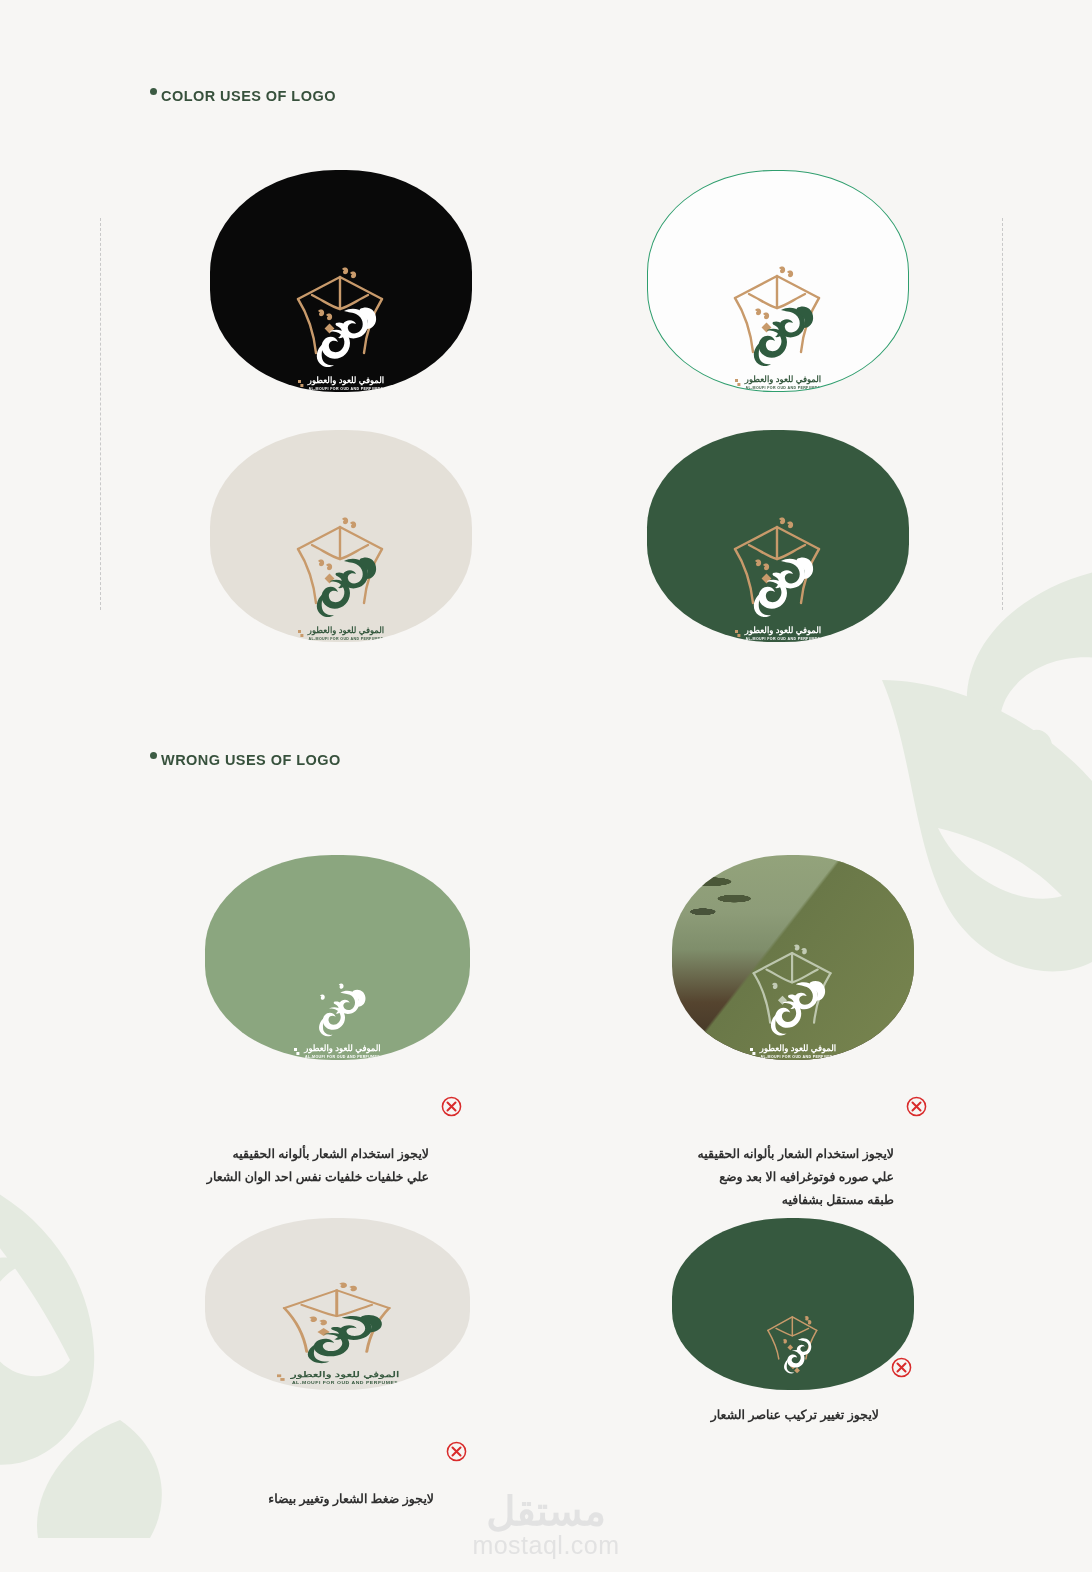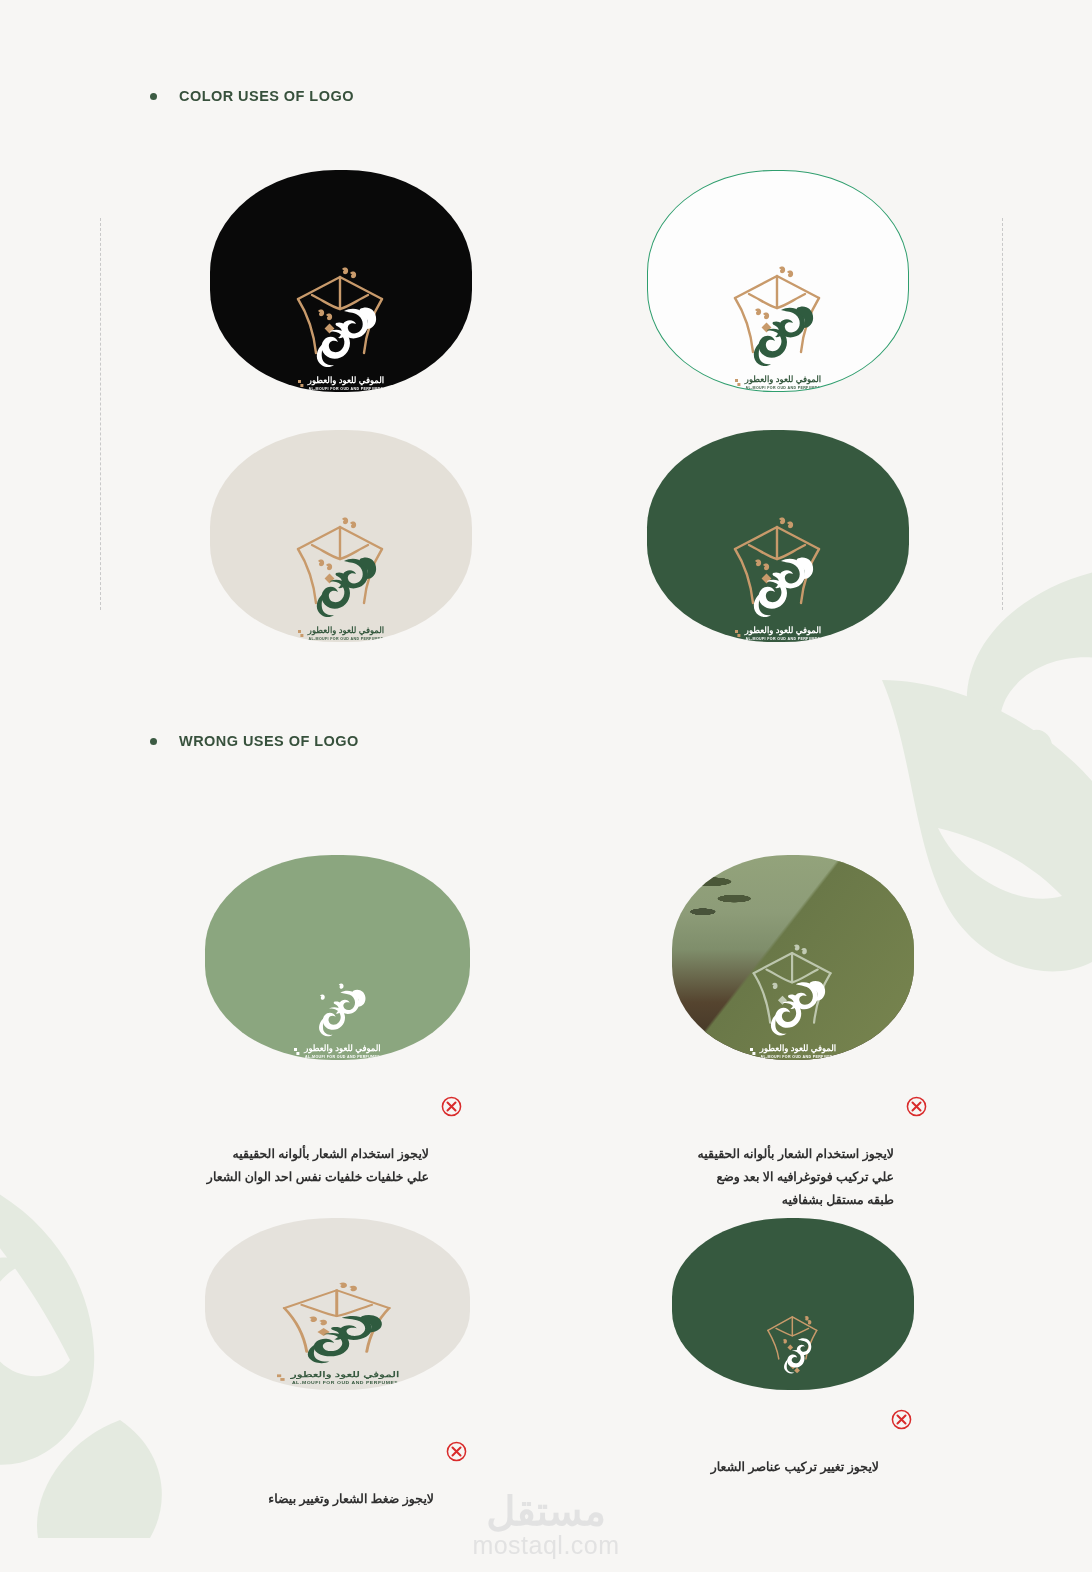--- a/index.html
+++ b/index.html
@@ -26,27 +26,27 @@
     width: 0;
     border-left: 1.5px dashed #c9c9c9;
     z-index: 1;
   }
   .guide-left  { left: 100px;  top: 218px; height: 392px; }
   .guide-right { left: 1002px; top: 218px; height: 392px; }
 
   
   .section-head {
     display: flex;
-    align-items: center;
-    gap: 22px;
+    align-items: flex-start;
+    gap: 4px;
     position: absolute;
     z-index: 3;
   }
   .head-1 { left: 150px; top: 88px; }
-  .head-2 { left: 150px; top: 733px; }
+  .head-2 { left: 150px; top: 752px; }
 
   .bullet {
     width: 7px; height: 7px;
     border-radius: 50%;
     background: #3c5b43;
     flex: 0 0 auto;
   }
   .section-title {
     font-size: 14.5px;
     font-weight: 700;
@@ -138,21 +138,21 @@
     text-align: right;
     direction: rtl;
     font-weight: 700;
     margin-top: 48px;
   }
   .x-icon { flex: 0 0 auto; margin-top: 1px; }
 
   .cap-1 { right: 630px; top: 1095px; }
   .cap-2 { right: 165px; top: 1095px; }
   .cap-3 { right: 625px; top: 1440px; }
-  .cap-4 { right: 180px; top: 1408px; }
+  .cap-4 { right: 180px; top: 1356px; }
 
   
   .watermark {
     position: absolute;
     left: 0; right: 0;
     bottom: 14px;
     display: flex;
     flex-direction: column;
     align-items: center;
     gap: 2px;
@@ -495,21 +495,21 @@
   </div>
 </div>
 
 <div class="caption cap-2">
   <svg class="x-icon" width="21" height="21" viewBox="0 0 22 22">
     <circle cx="11" cy="11" r="9.5" fill="none" stroke="#d92b2b" stroke-width="1.6"></circle>
     <path d="M6.8 6.8 L15.2 15.2 M15.2 6.8 L6.8 15.2" stroke="#d92b2b" stroke-width="2.1" stroke-linecap="round"></path>
   </svg>
   <div class="caption-text">
     <div>لايجوز استخدام الشعار بألوانه الحقيقيه</div>
-    <div>علي تركيب فوتوغرافيه الا بعد وضع</div>
+    <div>علي صوره فوتوغرافيه الا بعد وضع</div>
     <div>طبقه مستقل بشفافيه</div>
   </div>
 </div>
 
 <div class="caption cap-3">
   <svg class="x-icon" width="21" height="21" viewBox="0 0 22 22">
     <circle cx="11" cy="11" r="9.5" fill="none" stroke="#d92b2b" stroke-width="1.6"></circle>
     <path d="M6.8 6.8 L15.2 15.2 M15.2 6.8 L6.8 15.2" stroke="#d92b2b" stroke-width="2.1" stroke-linecap="round"></path>
   </svg>
   <div class="caption-text">

